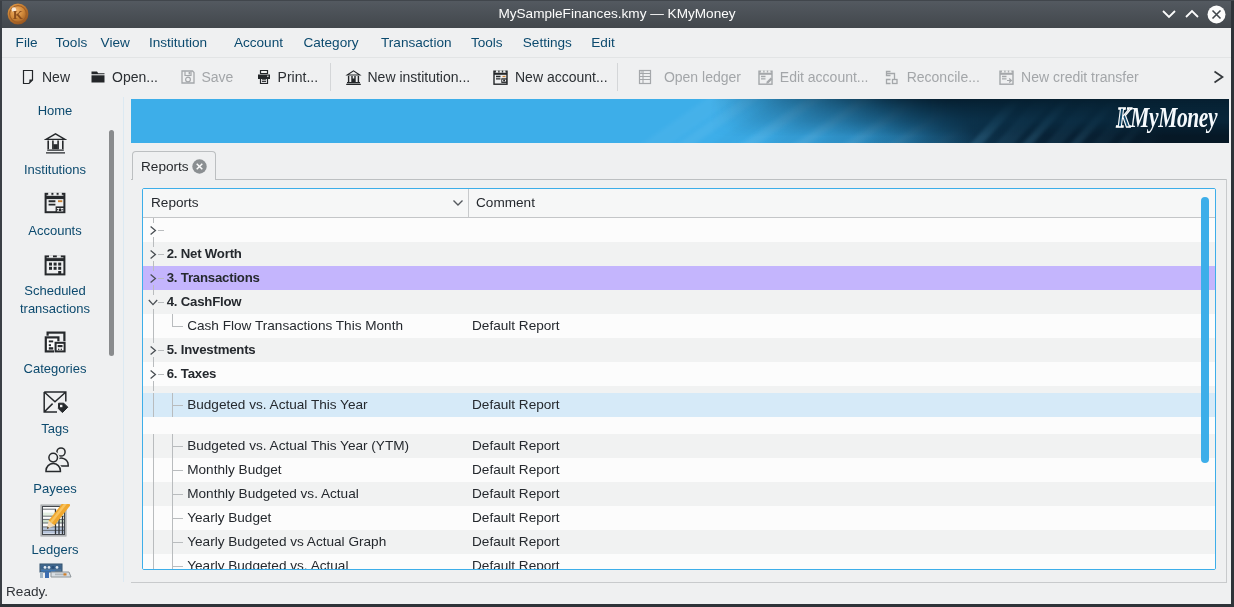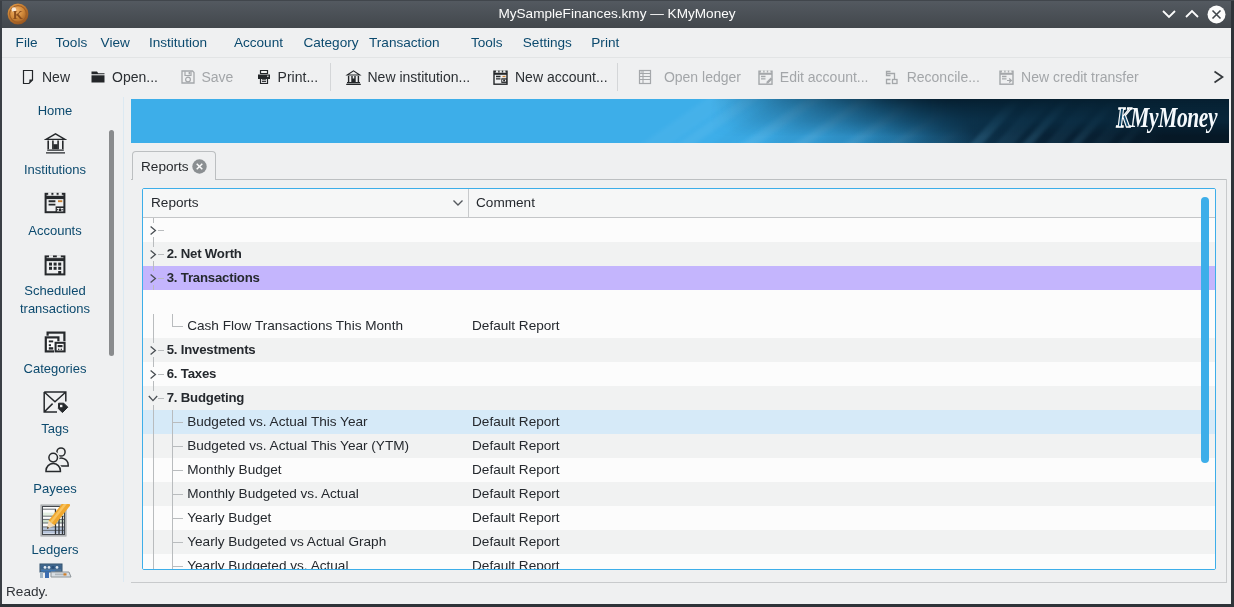--- a/index.html
+++ b/index.html
@@ -93,24 +93,24 @@
   </svg>
 </div>
 
 <div id="menubar">
   <span class="menuitem" style="left:13.6px">File</span>
   <span class="menuitem" style="left:53.5px">Tools</span>
   <span class="menuitem" style="left:98.6px">View</span>
   <span class="menuitem" style="left:146.9px">Institution</span>
   <span class="menuitem" style="left:231.9px">Account</span>
   <span class="menuitem" style="left:301.4px">Category</span>
-  <span class="menuitem" style="left:367px">Transaction</span>
+  <span class="menuitem" style="left:379px">Transaction</span>
   <span class="menuitem" style="left:468.9px">Tools</span>
   <span class="menuitem" style="left:520.8px">Settings</span>
-  <span class="menuitem" style="left:589.3px">Print</span>
+  <span class="menuitem" style="left:589.3px">Edit</span>
 </div>
 
 <div id="toolbar">
 
   <div class="tbtn" style="left:18px">
       <svg width="16" height="16" viewBox="0 0 16 16">
 <path d="M3.5 1.5 h9 v9.5 l-3.5 3.5 h-5.5 z" fill="none" stroke="#232629" stroke-width="1.2"></path>
 <path d="M13 10.5 l-3.6 3.6 v-3.6 z" fill="#232629"></path>
       </svg>
       <span>New</span>
@@ -427,20 +427,29 @@
     </div>
   <div class="trow" style="top:77px;background:#c4b5fd">
       <div class="tline" style="left:9.5px;top:0;width:1px;height:5.0px"></div>
       <div class="tline" style="left:9.5px;top:19.0px;width:1px;height:5.0px"></div>
       <svg style="position:absolute;left:5px;top:6.5px" width="10" height="11" viewBox="0 0 10 11">
         <path d="M2.6 1.5 L7.4 5.5 L2.6 9.5" fill="none" stroke="#4a4f54" stroke-width="1.3"></path>
       </svg>
       <div class="tline" style="left:15px;top:12.0px;width:5.5px;height:1px"></div>
       <span class="rlabel cat" style="left:23.7px">3. Transactions</span>
     </div>
+  <div class="trow alt" style="top:101px;background:#f1f2f2">
+      <div class="tline" style="left:9.5px;top:0;width:1px;height:5.0px"></div>
+      <div class="tline" style="left:9.5px;top:19.0px;width:1px;height:5.0px"></div>
+      <svg style="position:absolute;left:4px;top:8.0px" width="12" height="9" viewBox="0 0 12 9">
+        <path d="M1.8 2 L6 6.6 L10.2 2" fill="none" stroke="#4a4f54" stroke-width="1.3"></path>
+      </svg>
+      <div class="tline" style="left:15px;top:12.0px;width:5.5px;height:1px"></div>
+      <span class="rlabel cat" style="left:23.7px">4. CashFlow</span>
+    </div>
   <div class="trow" style="top:125px;background:#fcfcfc">
       <div class="tline" style="left:9.5px;top:0;width:1px;height:24px"></div>
       <div class="tline" style="left:29.4px;top:0;width:1px;height:12.0px"></div>
       <div class="tline" style="left:29.4px;top:12.0px;width:10.4px;height:1px"></div>
       <span class="rlabel" style="left:44.2px">Cash Flow Transactions This Month</span>
       <span class="c2">Default Report</span>
     </div>
   <div class="trow alt" style="top:149px;background:#f1f2f2">
       <div class="tline" style="left:9.5px;top:0;width:1px;height:5.0px"></div>
       <div class="tline" style="left:9.5px;top:19.0px;width:1px;height:5.0px"></div>
@@ -461,21 +470,21 @@
     </div>
   <div class="trow alt" style="top:197px;background:#f1f2f2">
       <div class="tline" style="left:9.5px;top:0;width:1px;height:5.0px"></div>
       <div class="tline" style="left:9.5px;top:19.0px;width:1px;height:5.0px"></div>
       <svg style="position:absolute;left:4px;top:8.0px" width="12" height="9" viewBox="0 0 12 9">
         <path d="M1.8 2 L6 6.6 L10.2 2" fill="none" stroke="#4a4f54" stroke-width="1.3"></path>
       </svg>
       <div class="tline" style="left:15px;top:12.0px;width:5.5px;height:1px"></div>
       <span class="rlabel cat" style="left:23.7px">7. Budgeting</span>
     </div>
-  <div class="trow sel" style="top:221px;background:#d6eaf8">
+  <div class="trow sel" style="top:204px;background:#d6eaf8">
       <div class="tline" style="left:9.5px;top:0;width:1px;height:24px"></div>
       <div class="tline" style="left:29.4px;top:0;width:1px;height:24px"></div>
       <div class="tline" style="left:29.4px;top:12.0px;width:10.4px;height:1px"></div>
       <span class="rlabel" style="left:44.2px">Budgeted vs. Actual This Year</span>
       <span class="c2">Default Report</span>
     </div>
   <div class="trow alt" style="top:245px;background:#f1f2f2">
       <div class="tline" style="left:9.5px;top:0;width:1px;height:24px"></div>
       <div class="tline" style="left:29.4px;top:0;width:1px;height:24px"></div>
       <div class="tline" style="left:29.4px;top:12.0px;width:10.4px;height:1px"></div>

